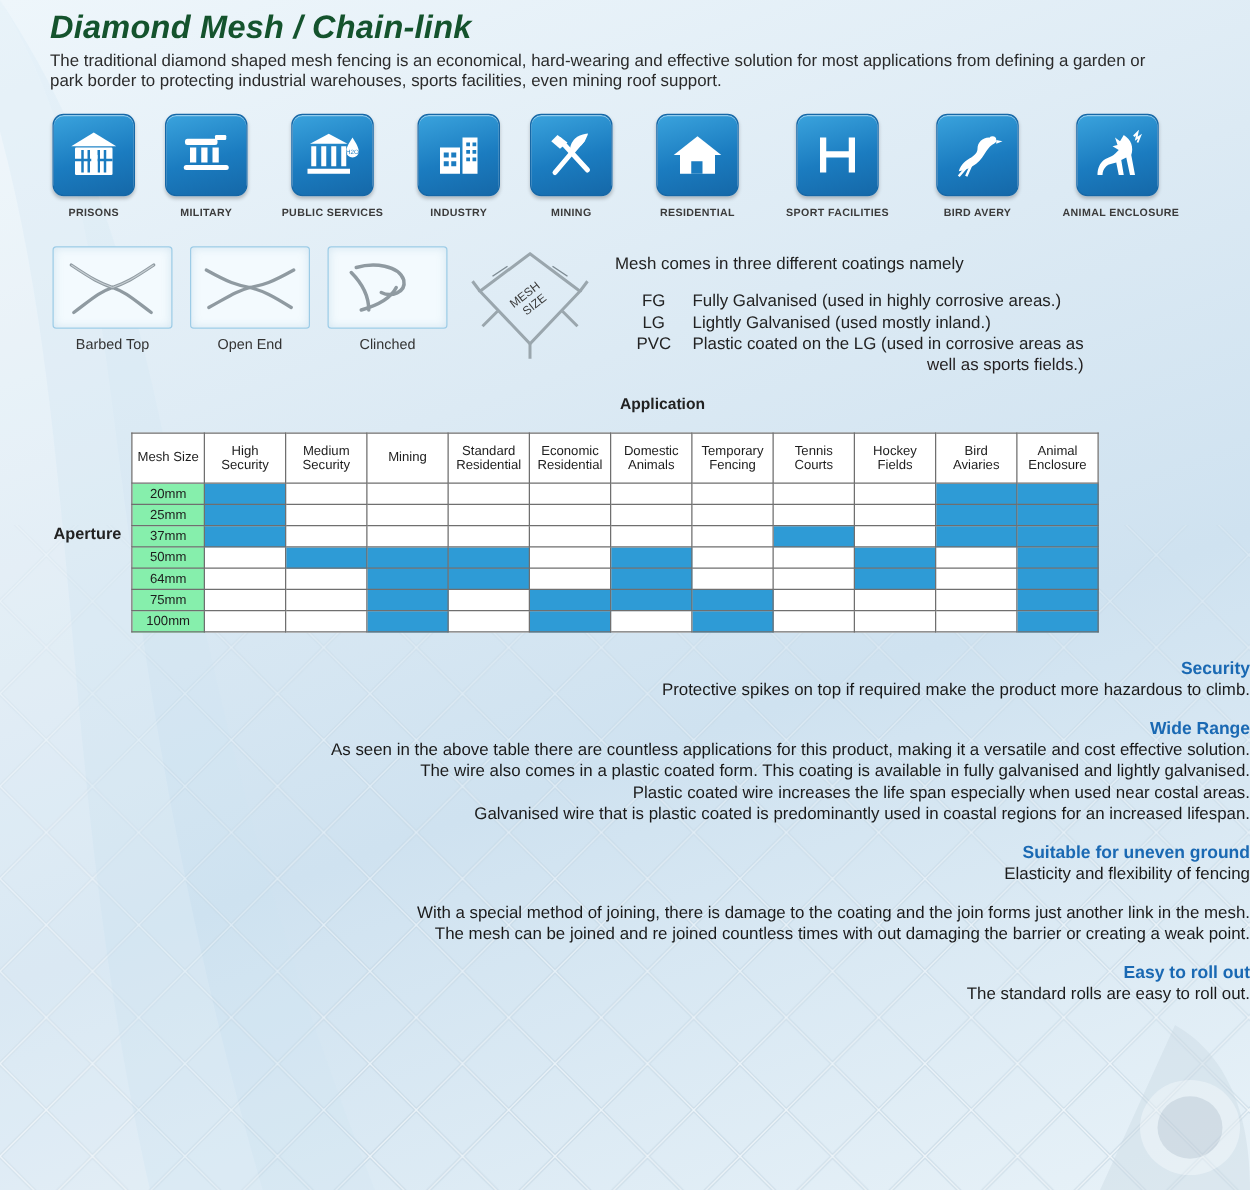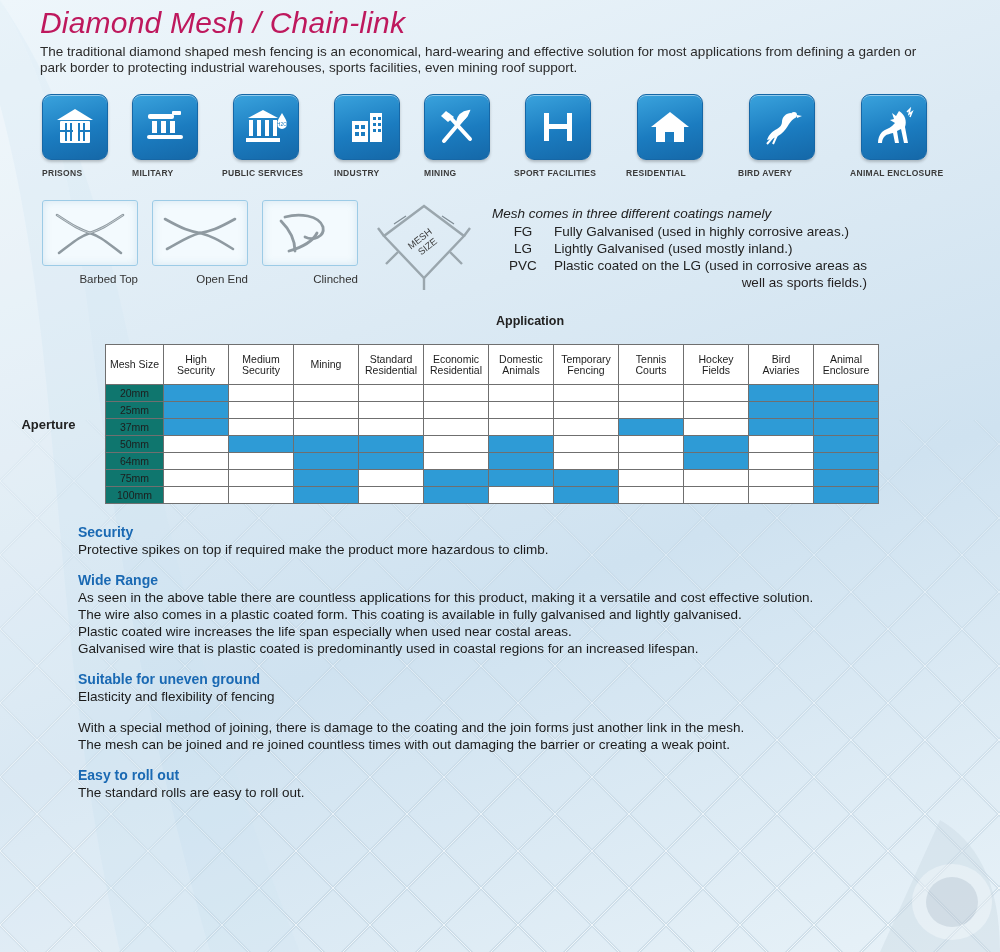--- a/index.html
+++ b/index.html
@@ -19,103 +19,103 @@
     z-index:0; opacity:.55;
   }
   #bg-swoosh {
     position:absolute; left:0; top:0; width:1000px; height:952px; z-index:1;
     opacity:.5;
   }
   #content { position:relative; z-index:3; }
 
   
   .title {
-    font-size:30px; font-weight:normal; font-style:italic; color:#be185d;
+    font-size:26px; font-weight:bold; font-style:italic; color:#14532d;
     padding:6px 0 2px 40px; letter-spacing:.2px;
   }
   .intro {
     font-size:13.5px; color:#2b2b2b; line-height:16px;
     padding:2px 30px 0 40px; max-width:950px;
   }
 
   
   .icon-row {
     display:flex; gap:24px; padding:18px 0 0 42px; align-items:flex-start;
   }
-  .icon-cell { width:66px; }
+  .icon-cell { width:66px; text-align:center; }
   .icon-box {
     width:66px; height:66px; border-radius:9px;
     background:linear-gradient(165deg,#3aa3dd 0%, #1b7cc0 55%, #1568a8 100%);
     box-shadow:0 2px 3px rgba(0,0,0,.22), inset 0 1px 0 rgba(255,255,255,.45);
     display:flex; align-items:center; justify-content:center;
     border:1px solid #1667a6;
   }
   .icon-box svg { display:block; }
   .icon-cap {
     font-size:8.5px; font-weight:bold; color:#3b3b3b; margin-top:8px;
     letter-spacing:.3px; white-space:nowrap;
   }
   .icon-cell.w-wide { width:88px; }
   .icon-cell.w-wide .icon-box { margin:0 auto; }
 
   
   .mid {
     display:flex; padding:22px 0 0 42px; align-items:flex-start;
   }
   .samples { display:flex; gap:14px; }
-  .sample { width:96px; text-align:right; }
+  .sample { width:96px; text-align:center; }
   .sample-box {
     width:96px; height:66px; background:#f3fafe;
     border:1px solid #9ccbe6; border-radius:3px;
     box-shadow:inset 0 0 8px rgba(120,170,200,.25);
     display:flex; align-items:center; justify-content:center;
   }
   .sample-cap { font-size:11.5px; color:#333; margin-top:7px; }
 
   .meshsize { width:96px; margin-left:18px; padding-top:2px; }
   .coatings { margin-left:20px; padding-top:6px; }
-  .coat-head { font-size:13.5px; color:#222; margin-bottom:2px;font-style:italic; }
+  .coat-head { font-size:13.5px; color:#222; margin-bottom:14px; }
   .coat-line { display:flex; font-size:13.5px; color:#222; line-height:17px; }
   .coat-key { width:62px;text-align:center; }
   .coat-val { }
   .coat-cont { padding-left:62px; font-size:13.5px; line-height:17px;text-align:right; }
 
   
   .table-wrap { padding:16px 0 0 0; position:relative; }
   .app-label {
     text-align:center; font-size:12.5px; font-weight:bold; color:#222;
     margin-left:60px; margin-bottom:16px;
   }
   .table-flex { display:flex; align-items:center; }
   .aperture-label {
-    width:105px; text-align:center; padding-right:8px;
+    width:105px; text-align:right; padding-right:8px;
     font-size:13px; font-weight:bold; color:#222;
   }
   table.matrix {
     border-collapse:collapse; background:#fff;
     font-size:10.5px; color:#1d1d1d;
   }
   table.matrix th, table.matrix td {
     border:1px solid #6f6f6f; text-align:center; vertical-align:middle;
   }
   table.matrix thead th {
     height:40px; font-weight:normal; line-height:11px; padding:2px 3px;
     background:#fff;
   }
   table.matrix thead th.msz { width:58px; font-size:10.5px; }
   table.matrix thead th.col { width:65px; }
   table.matrix tbody td.rowlab {
-    width:58px; height:17px; font-size:10.5px; background:#0f766e;text-align:center;
+    width:58px; height:17px; font-size:10.5px; background:#86efac;text-align:center;
   }
   table.matrix tbody td.cell { width:65px; height:17px; background:#fff; }
   table.matrix tbody td.cell.on { background:#2e9bd6; }
 
   
   .features { padding:20px 0 0 78px; }
-  .feat { margin-bottom:14px; }
+  .feat { margin-bottom:14px;text-align:right; }
   .feat h4 {
     margin:0 0 1px 0; font-size:14px; color:#1a69b3; font-weight:bold;
   }
   .feat p {
     margin:0; font-size:13.5px; color:#1b1b1b; line-height:17px;
   }
 </style>
 </head>
 <body>
 
@@ -237,42 +237,42 @@
           <path d="M12 8 L34 32"></path>
         </g>
         <path d="M10 4 L18 10 L12 15 L5 9 Z" fill="#fff"></path>
         </svg>
       </div>
       <div class="icon-cap">MINING</div>
     </div>
 
     <div class="icon-cell w-wide">
       <div class="icon-box">
+        <svg width="42" height="38" viewBox="0 0 42 38">
+            <g fill="#fff">
+          <path d="M21 4 L40 19 H2 Z"></path>
+          <rect x="7" y="19" width="28" height="15"></rect>
+        </g>
+        <rect x="16" y="24" width="9" height="10" fill="#1b7cc0"></rect>
+        </svg>
+      </div>
+      <div class="icon-cap">RESIDENTIAL</div>
+    </div>
+
+    <div class="icon-cell w-wide">
+      <div class="icon-box">
         <svg width="40" height="40" viewBox="0 0 40 40">
             <g fill="#fff">
           <rect x="6" y="6" width="5" height="28"></rect>
           <rect x="29" y="6" width="5" height="28"></rect>
           <rect x="6" y="17" width="28" height="5"></rect>
         </g>
           </svg>
       </div>
       <div class="icon-cap">SPORT FACILITIES</div>
-    </div>
-
-    <div class="icon-cell w-wide">
-      <div class="icon-box">
-        <svg width="42" height="38" viewBox="0 0 42 38">
-            <g fill="#fff">
-          <path d="M21 4 L40 19 H2 Z"></path>
-          <rect x="7" y="19" width="28" height="15"></rect>
-        </g>
-        <rect x="16" y="24" width="9" height="10" fill="#1b7cc0"></rect>
-        </svg>
-      </div>
-      <div class="icon-cap">RESIDENTIAL</div>
     </div>
 
     <div class="icon-cell w-wide">
       <div class="icon-box">
         <svg width="42" height="40" viewBox="0 0 42 40">
             <g fill="#fff">
           <path d="M30 6 c-5 0-9 4-9 9 0 3-2 5-5 7 -4 2-8 5-10 11 6-1 10-3 14-6 4-3 6-7 8-10 2-3 4-5 6-6 1-1 1-3-1-3 z"></path>
           <path d="M33 5 a3 3 0 1 1 0 6 a3 3 0 0 1 0-6 z"></path>
           <path d="M36 8 l5 1 -5 2 z"></path>
           <path d="M12 30 l-6 7 M16 28 l-4 9" stroke="#fff" stroke-width="2"></path>

